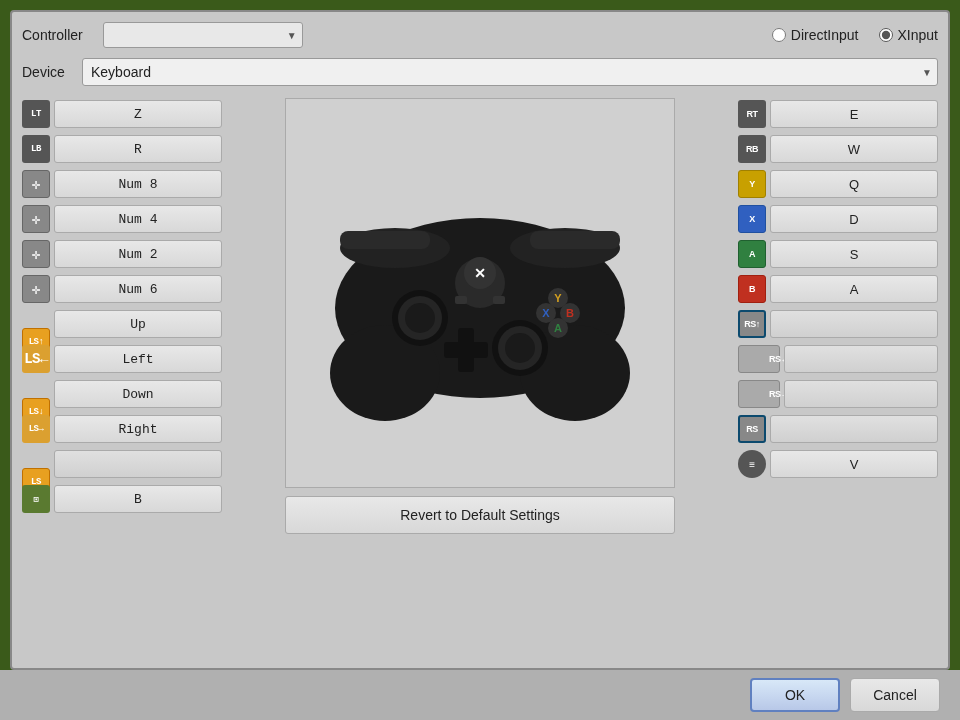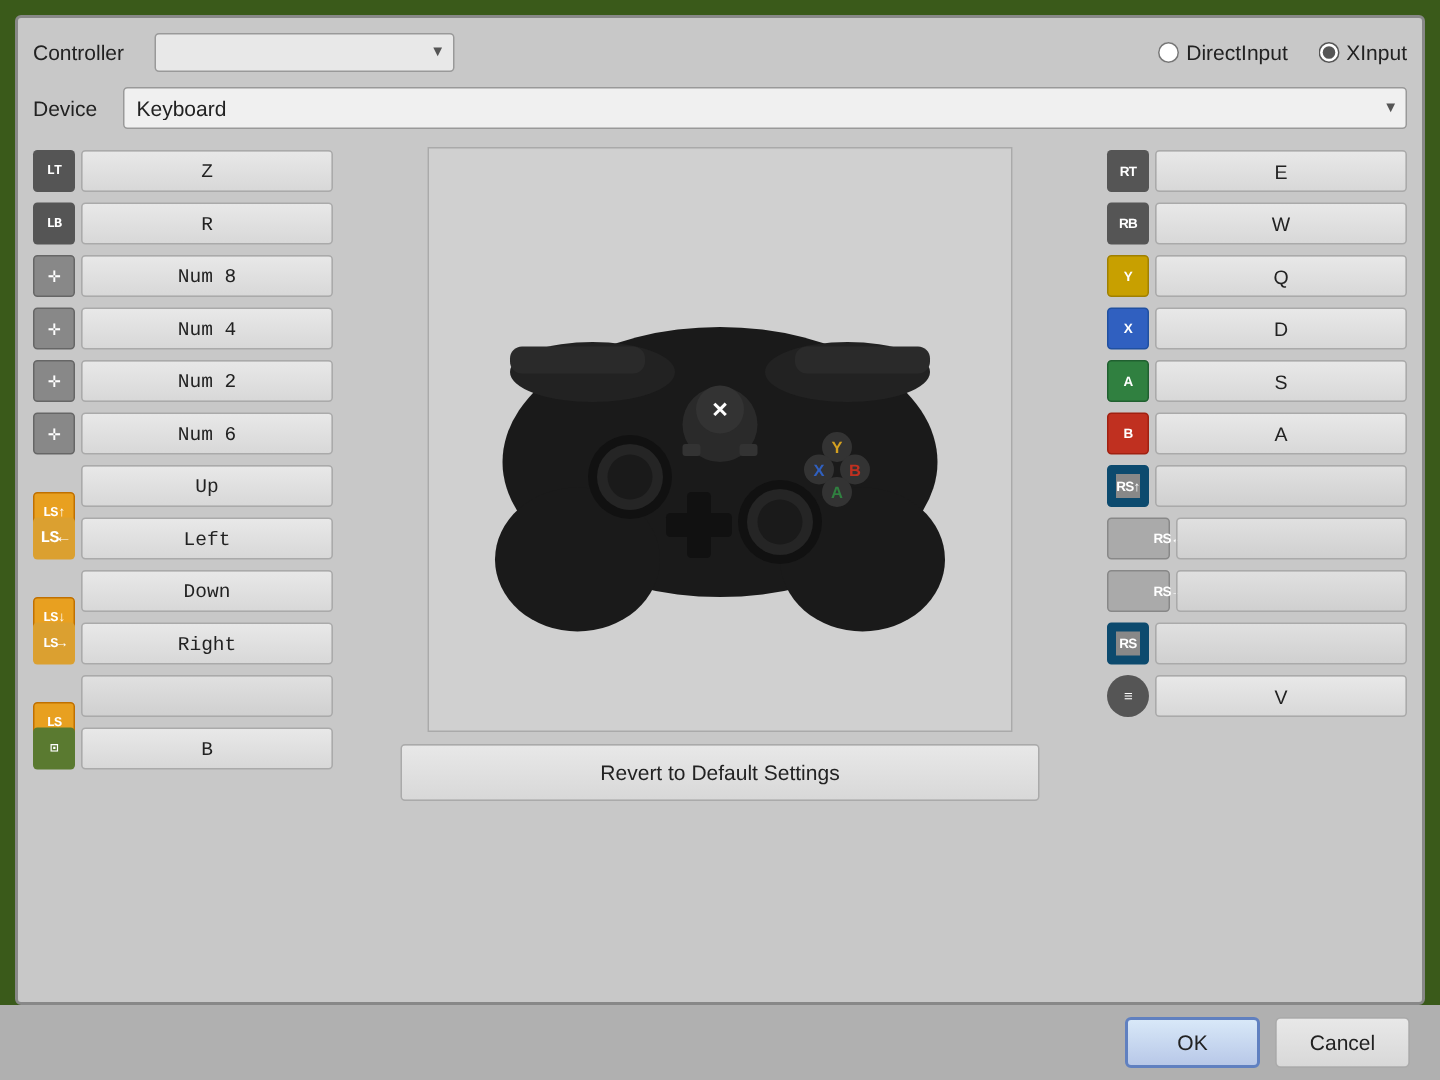--- a/index.html
+++ b/index.html
@@ -158,21 +158,21 @@
     .icon-up { background: #888; border: 1px solid #666; }
     .icon-ls { background: #e8a020; border: 1px solid #c07000; margin-top: 35px; }
     .icon-ls-arrow { background: #dba030; }
     .icon-gb { background: #5a7a30; }
     .icon-rt { background: #555; }
     .icon-rb { background: #555; }
     .icon-y { background: #c8a000; border: 1px solid #a08000; }
     .icon-x { background: #3060c0; border: 1px solid #2050a0; }
     .icon-a { background: #308040; border: 1px solid #206030; }
     .icon-b { background: #c03020; border: 1px solid #a02010; }
-    .icon-rs { background: #888; border: 6px solid #0c4a6e; }
+    .icon-rs { background: #888; border: 2px solid #0c4a6e; }
     .icon-rs-arrow { background: #aaa; border: 1px solid #888; padding-left: 40px; }
     .icon-menu { background: #555; border-radius: 50%; }
     .key-btn {
       flex: 1;
       height: 28px;
       background: linear-gradient(to bottom, #e8e8e8, #d8d8d8);
       border: 1px solid #aaa;
       border-radius: 3px;
       text-align: center;
       line-height: 28px;
@@ -181,21 +181,21 @@
       cursor: pointer;
     }
     .key-btn-empty {
       flex: 1;
       height: 28px;
       background: linear-gradient(to bottom, #e0e0e0, #d0d0d0);
       border: 1px solid #aaa;
       border-radius: 3px;
     }
     .revert-btn {
-      width: 426px;
+      width: 390px;
       height: 38px;
       background: linear-gradient(to bottom, #e8e8e8, #d8d8d8);
       border: 1px solid #aaa;
       border-radius: 3px;
       font-size: 14px;
       color: #222;
       cursor: pointer;
       display: flex;
       align-items: center;
       justify-content: center;
@@ -313,21 +313,21 @@
         <div class="icon-badge icon-up" style="font-size:14px;">✛</div>
         <div class="key-btn">Num 6</div>
       </div>
 
       <div class="btn-row">
         <div class="icon-badge icon-ls" style="font-size:9px;">LS↑</div>
         <div class="key-btn">Up</div>
       </div>
 
       <div class="btn-row">
-        <div class="icon-badge icon-ls-arrow" style="font-size:11px;">LS←</div>
+        <div class="icon-badge icon-ls-arrow" style="font-size:14px;">LS←</div>
         <div class="key-btn">Left</div>
       </div>
 
       <div class="btn-row">
         <div class="icon-badge icon-ls" style="font-size:9px;">LS↓</div>
         <div class="key-btn">Down</div>
       </div>
 
       <div class="btn-row">
         <div class="icon-badge icon-ls-arrow" style="font-size:9px;">LS→</div>

